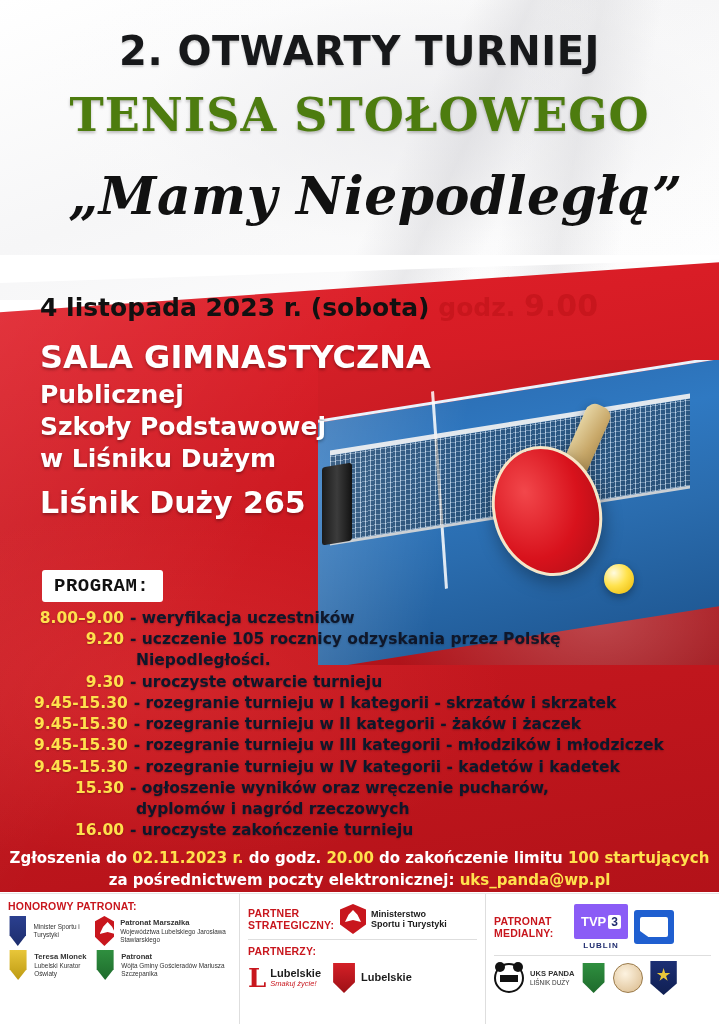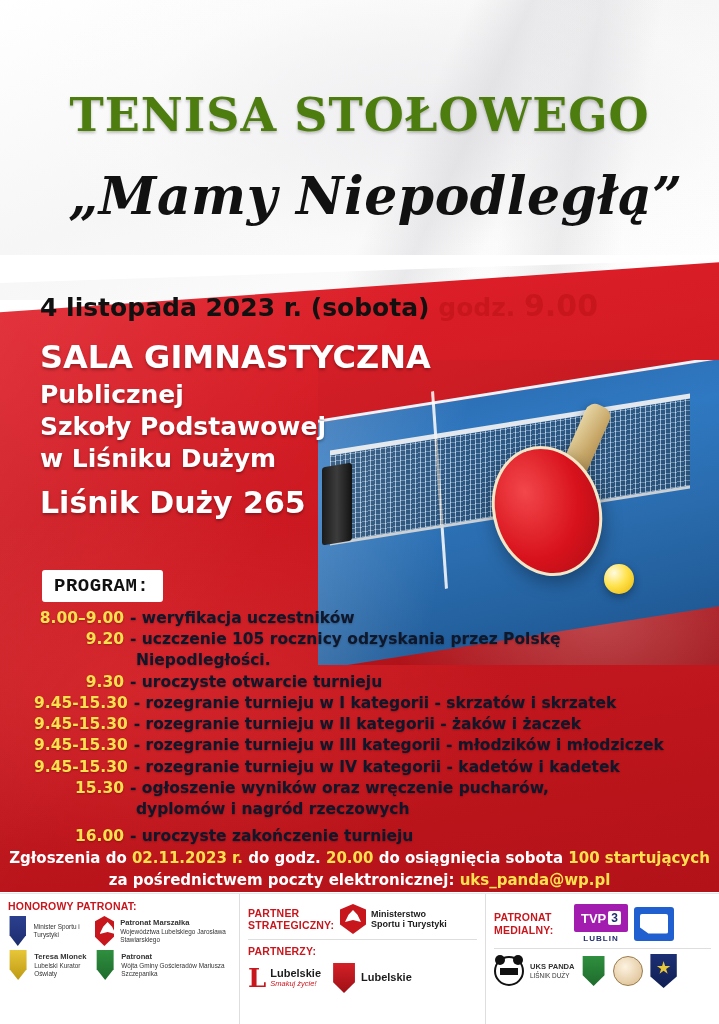--- a/index.html
+++ b/index.html
@@ -309,22 +309,22 @@
   }
   .crest {
     width: 26px; height: 30px;
     background: linear-gradient(180deg,#2b3f8f,#1d2e6d);
     clip-path: polygon(8% 0%, 92% 0%, 92% 64%, 50% 100%, 8% 64%);
   }
   .crest.green { background: linear-gradient(180deg,#2f8f3f,#1e6b2c); }
   .crest.red { background: linear-gradient(180deg,#d42027,#9e1016); }
   .crest.gold { background: linear-gradient(180deg,#e8c63a,#bd9a12); }
   .tvp {
-    width: 54px; height: 28px;
-    background: #a21caf;
+    width: 54px; height: 35px;
+    background: #8b5cf6;
     color: #fff;
     font-size: 13px;
     font-weight: 800;
     display: flex; align-items: center; justify-content: center;
     gap: 2px;
     border-radius: 2px;
   }
   .tvp span.three {
     background: #fff; color: #1f2c6e;
     border-radius: 2px; padding: 0 3px; font-size: 12px;
@@ -407,20 +407,21 @@
     <div class="bg"></div>
     <div class="table-top"></div>
     <div class="table-line"></div>
     <div class="net"></div>
     <div class="net-post"></div>
     <div class="handle"></div>
     <div class="paddle"></div>
     <div class="ball"></div>
   </div>
 
+  <div class="t1">2. OTWARTY TURNIEJ</div>
   <div class="t2">TENISA STOŁOWEGO</div>
   <div class="t3">„Mamy Niepodległą”</div>
 
   <div class="date-line">
     <span>4 listopada 2023 r. (sobota)</span>
     <span class="hour-label">godz.</span>
     <span class="hour-val">9.00</span>
   </div>
 
   <div class="venue">
@@ -467,33 +468,33 @@
       <span class="time">9.45-15.30</span>
       <span class="desc">- rozegranie turnieju w IV kategorii - kadetów i kadetek</span>
     </div>
     <div class="prow">
       <span class="time">15.30</span>
       <span class="desc">- ogłoszenie wyników oraz wręczenie pucharów,</span>
     </div>
     <div class="prow">
       <span class="desc cont">dyplomów i nagród rzeczowych</span>
     </div>
-    <div class="prow" style="margin-top:6px;">
+    <div class="prow" style="margin-top:0;">
       <span class="time">16.00</span>
       <span class="desc">- uroczyste zakończenie turnieju</span>
     </div>
   </div>
 
   <div class="reg">
     <div>
       <span>Zgłoszenia do</span>
       <span class="hl">02.11.2023 r.</span>
       <span>do godz.</span>
       <span class="hl">20.00</span>
-      <span>do osiągnięcia sobota</span>
+      <span>do zakończenie limitu</span>
       <span class="hl">100 startujących</span>
     </div>
     <div>
       <span>za pośrednictwem poczty elektronicznej:</span>
       <span class="hl">uks_panda@wp.pl</span>
     </div>
   </div>
 
   <div class="footer">
 

